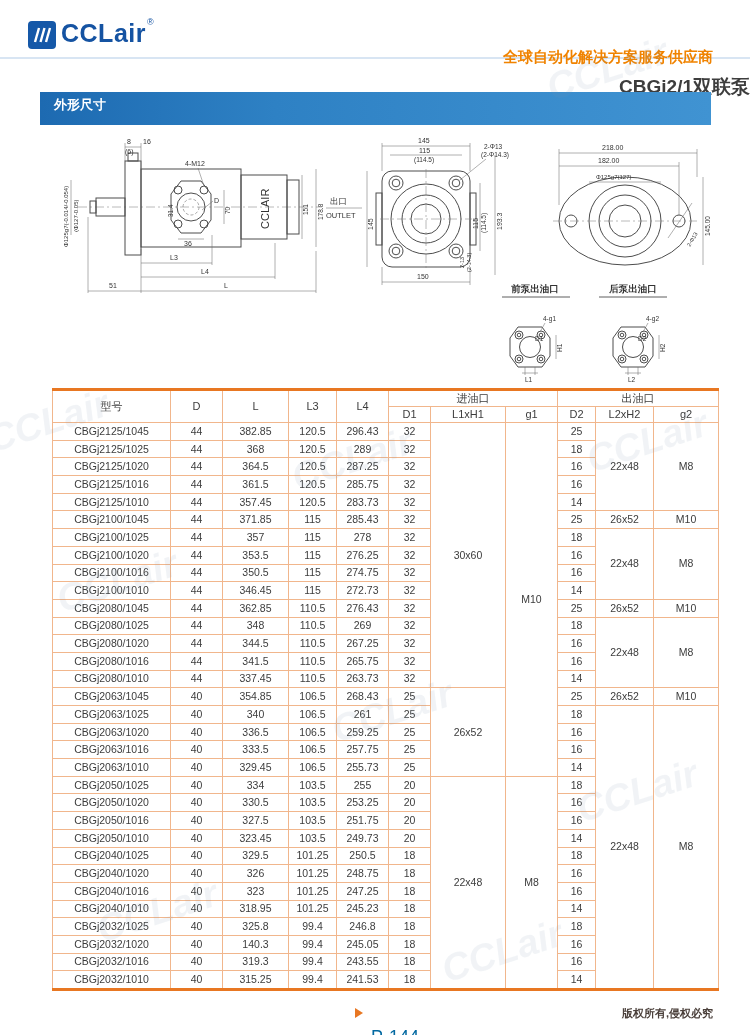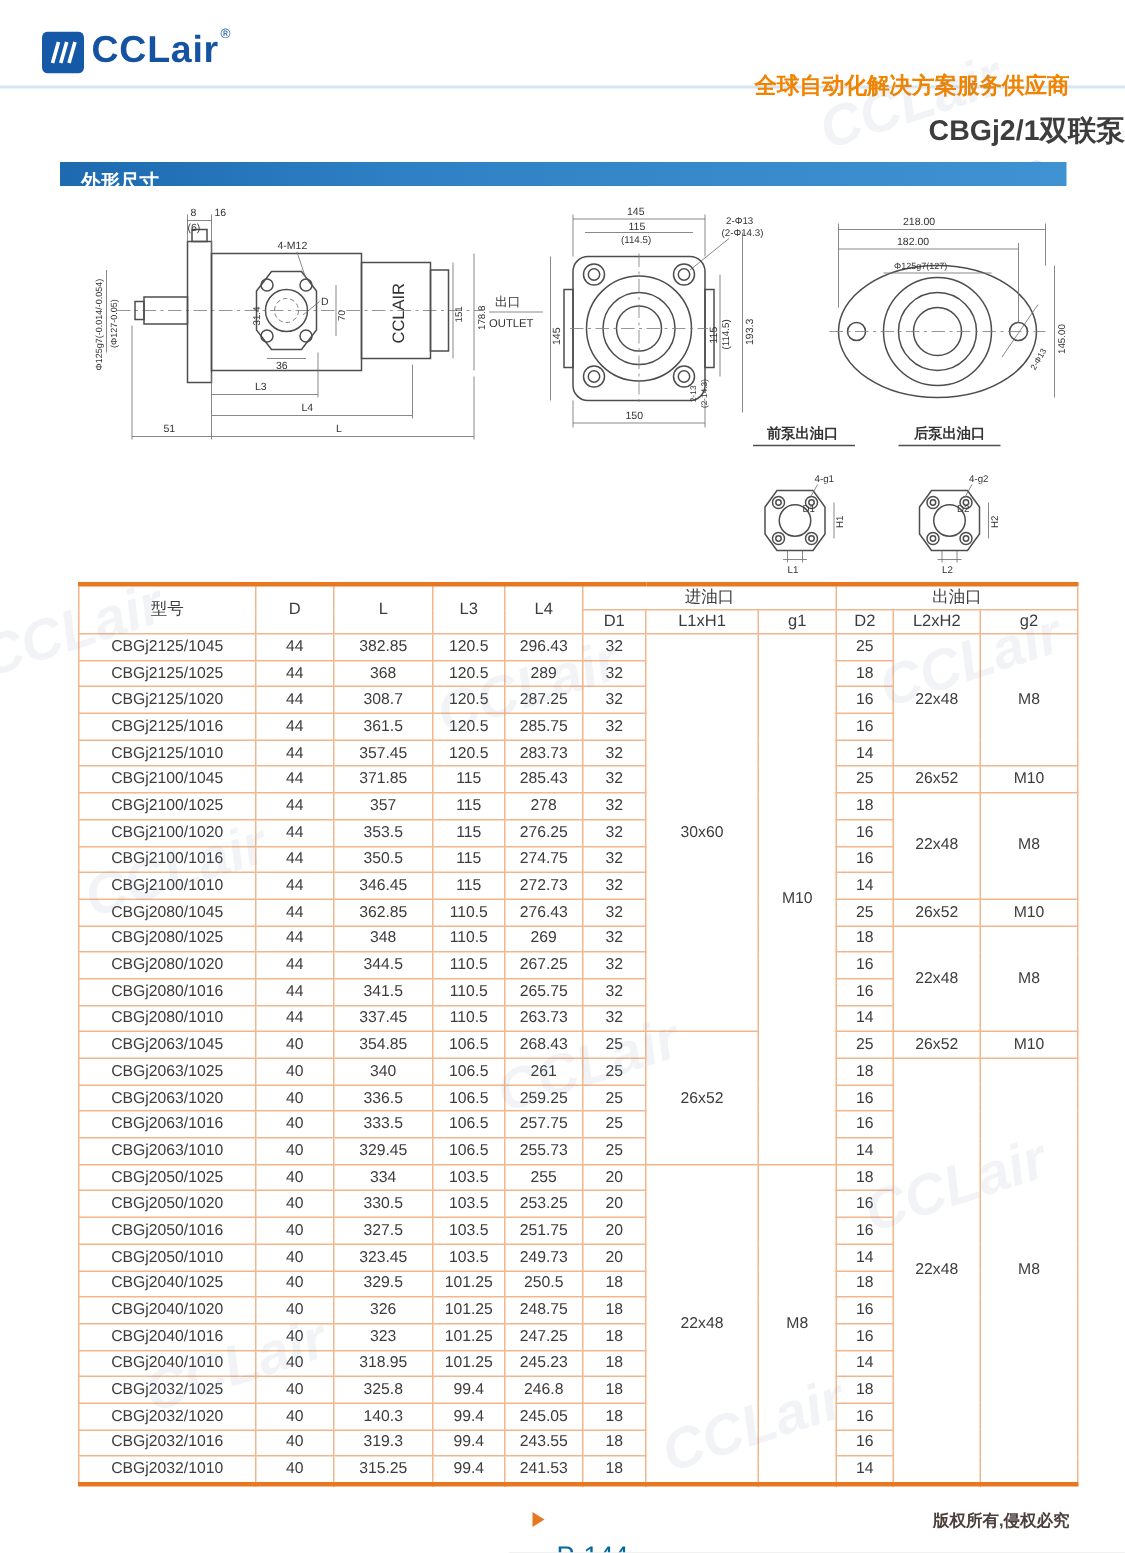--- a/index.html
+++ b/index.html
@@ -6,21 +6,21 @@
   .page{position:relative;width:750px;height:1035px;background:#ffffff;font-family:"Liberation Sans",sans-serif;overflow:hidden;margin:0 auto;}
   .wm{position:absolute;font:italic bold 38px "Liberation Sans",sans-serif;color:#7d96ad;opacity:.10;transform:rotate(-18deg);pointer-events:none;z-index:3;white-space:nowrap;}
   .wm.small{font-size:13px;opacity:.35;transform:none;}
   
   .logo-icon{position:absolute;left:28px;top:21px;width:28px;height:28px;z-index:2;}
   .brand{position:absolute;left:61px;top:19px;font-size:25px;font-weight:bold;color:#1553a2;z-index:2;letter-spacing:.5px;}
   .brand-reg{position:absolute;left:147px;top:17px;font-size:9px;color:#1553a2;z-index:2;}
   .tagline{position:absolute;right:37px;top:48px;font-size:15px;font-weight:bold;color:#f08300;z-index:2;}
   .hsep{position:absolute;left:0;top:57px;width:750px;height:2px;background:#d8e5f3;z-index:1;}
   .doc-title{position:absolute;left:0;top:74px;width:750px;text-align:right;font-size:19px;font-weight:bold;color:#3d3d3d;z-index:2;}
-  .section-bar{position:absolute;left:40px;top:108px;width:671px;height:16px;background:linear-gradient(90deg,#1d6ab1 0%,#2e81c4 35%,#4093d2 100%);z-index:2;}
+  .section-bar{position:absolute;left:40px;top:92px;width:671px;height:33px;background:linear-gradient(90deg,#1d6ab1 0%,#2e81c4 35%,#4093d2 100%);z-index:2;}
   .section-bar span{display:inline-block;padding:4px 0 0 14px;font-size:13px;font-weight:bold;color:#ffffff;}
   
   .drawings{position:absolute;left:40px;top:135px;width:680px;height:252px;z-index:2;}
   .notes{position:absolute;left:78px;top:326px;z-index:4;font-size:11.5px;color:#4a4a4a;line-height:23px;}
   
   .spec{position:absolute;left:52px;top:388px;width:666px;border-collapse:collapse;table-layout:fixed;z-index:2;border-top:3px solid #e87722;border-bottom:3px solid #e87722;padding-left:48px;}
   .spec th,.spec td{border:1px solid #f1b68c;font-size:10.5px;font-weight:normal;color:#3c3c3c;text-align:center;vertical-align:middle;padding:0;line-height:1.05;background:transparent;}
   .spec thead th{height:15px;font-size:11px;}
   .spec tbody td{height:16.7px;}
   
@@ -312,21 +312,21 @@
           <td>44</td>
           <td>368</td>
           <td>120.5</td>
           <td>289</td>
           <td>32</td>
           <td>18</td>
         </tr>
         <tr>
           <td>CBGj2125/1020</td>
           <td>44</td>
-          <td>308.7</td>
+          <td>364.5</td>
           <td>120.5</td>
           <td>287.25</td>
           <td>32</td>
           <td>16</td>
         </tr>
         <tr>
           <td>CBGj2125/1016</td>
           <td>44</td>
           <td>361.5</td>
           <td>120.5</td>

